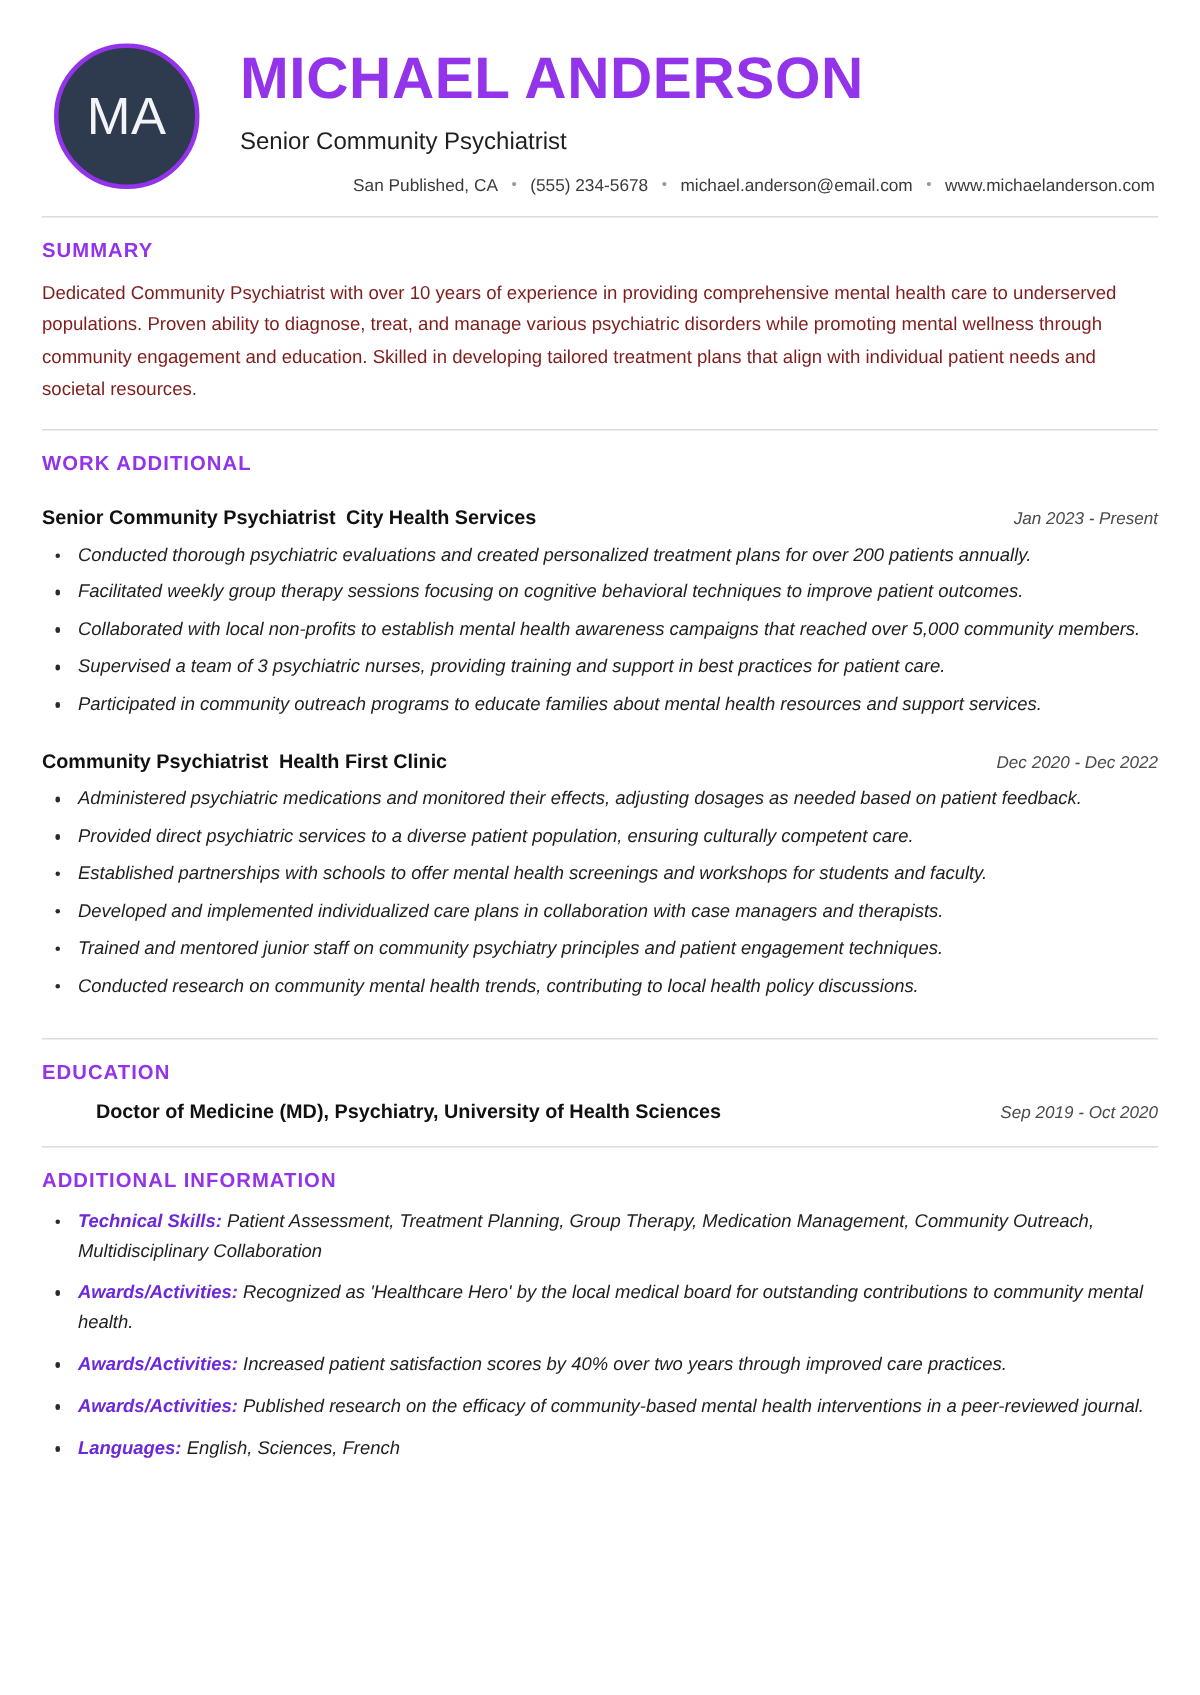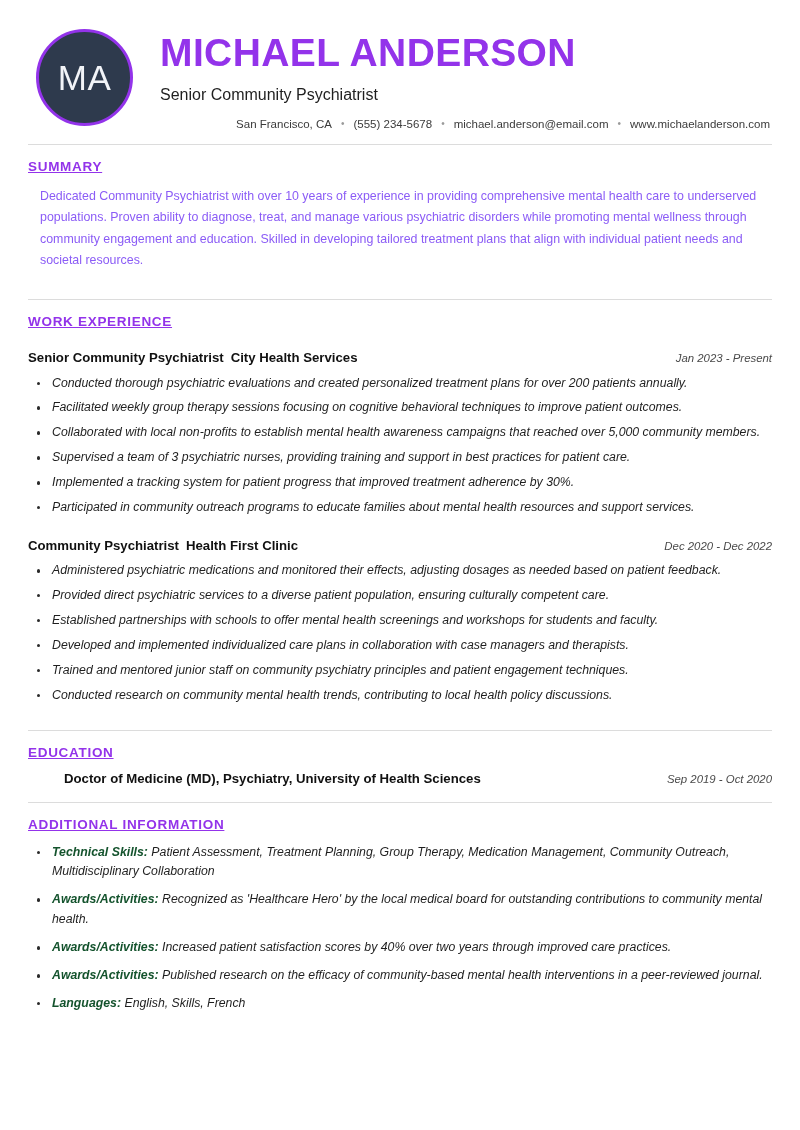--- a/index.html
+++ b/index.html
@@ -99,29 +99,28 @@
   }
   .section {
     padding-top: 14px;
   }
   .section-title {
     color: #9333ea;
     font-size: 13.5px;
     font-weight: bold;
     letter-spacing: 0.7px;
     margin: 0 0 11px 0;
-    text-decoration: underline;
   }
 
   
   .summary-text {
     font-size: 12.4px;
     line-height: 1.72;
-    color: #8b5cf6;
-    margin: 12px;
+    color: #7f1d1d;
+    margin: 0;
     padding-bottom: 16px;
   }
 
   
   .entry {
     padding-bottom: 2px;
   }
   .entry + .entry {
     padding-top: 12px;
   }
@@ -193,76 +192,75 @@
     color: #111111;
     margin-left: 36px;
   }
 
   
   .addl-block {
     padding-bottom: 16px;
   }
   ul.bullets li .item-label {
     font-weight: bold;
-    color: #14532d;
+    color: #6d28d9;
   }
   ul.addl li {
     margin-bottom: 8px;
   }
 </style>
 </head>
 <body>
 
 <div class="page">
 
   <div class="header">
     <div class="avatar">
       <span class="avatar-initials">MA</span>
     </div>
     <div class="header-text">
       <div class="full-name">MICHAEL ANDERSON</div>
       <div class="job-title">Senior Community Psychiatrist</div>
       <div class="contact-row">
-        <span class="contact-item">San Francisco, CA</span>
+        <span class="contact-item">San Published, CA</span>
         <span class="contact-sep">•</span>
         <span class="contact-item">(555) 234-5678</span>
         <span class="contact-sep">•</span>
         <span class="contact-item">michael.anderson@email.com</span>
         <span class="contact-sep">•</span>
         <span class="contact-item">www.michaelanderson.com</span>
       </div>
     </div>
   </div>
 
   <div class="divider"></div>
 
   <div class="section">
     <div class="section-title">SUMMARY</div>
     <p class="summary-text">Dedicated Community Psychiatrist with over 10 years of experience in providing comprehensive mental health care to underserved populations. Proven ability to diagnose, treat, and manage various psychiatric disorders while promoting mental wellness through community engagement and education. Skilled in developing tailored treatment plans that align with individual patient needs and societal resources.</p>
   </div>
 
   <div class="divider"></div>
 
   <div class="section">
-    <div class="section-title">WORK EXPERIENCE</div>
+    <div class="section-title">WORK ADDITIONAL</div>
 
     <div class="exp-block">
       <div class="entry">
         <div class="entry-head">
           <div class="entry-heading">
             <span>Senior Community Psychiatrist</span><span class="entry-company">City Health Services</span>
           </div>
           <div class="entry-dates">Jan 2023 - Present</div>
         </div>
         <ul class="bullets">
           <li>Conducted thorough psychiatric evaluations and created personalized treatment plans for over 200 patients annually.</li>
           <li>Facilitated weekly group therapy sessions focusing on cognitive behavioral techniques to improve patient outcomes.</li>
           <li>Collaborated with local non-profits to establish mental health awareness campaigns that reached over 5,000 community members.</li>
           <li>Supervised a team of 3 psychiatric nurses, providing training and support in best practices for patient care.</li>
-          <li>Implemented a tracking system for patient progress that improved treatment adherence by 30%.</li>
           <li>Participated in community outreach programs to educate families about mental health resources and support services.</li>
         </ul>
       </div>
 
       <div class="entry">
         <div class="entry-head">
           <div class="entry-heading">
             <span>Community Psychiatrist</span><span class="entry-company">Health First Clinic</span>
           </div>
           <div class="entry-dates">Dec 2020 - Dec 2022</div>
@@ -303,19 +301,19 @@
         <li>
           <span class="item-label">Awards/Activities:</span><span> Recognized as 'Healthcare Hero' by the local medical board for outstanding contributions to community mental health.</span>
         </li>
         <li>
           <span class="item-label">Awards/Activities:</span><span> Increased patient satisfaction scores by 40% over two years through improved care practices.</span>
         </li>
         <li>
           <span class="item-label">Awards/Activities:</span><span> Published research on the efficacy of community-based mental health interventions in a peer-reviewed journal.</span>
         </li>
         <li>
-          <span class="item-label">Languages:</span><span> English,  Skills,  French</span>
+          <span class="item-label">Languages:</span><span> English,  Sciences,  French</span>
         </li>
       </ul>
     </div>
   </div>
 
 </div>
 
 </body></html>

